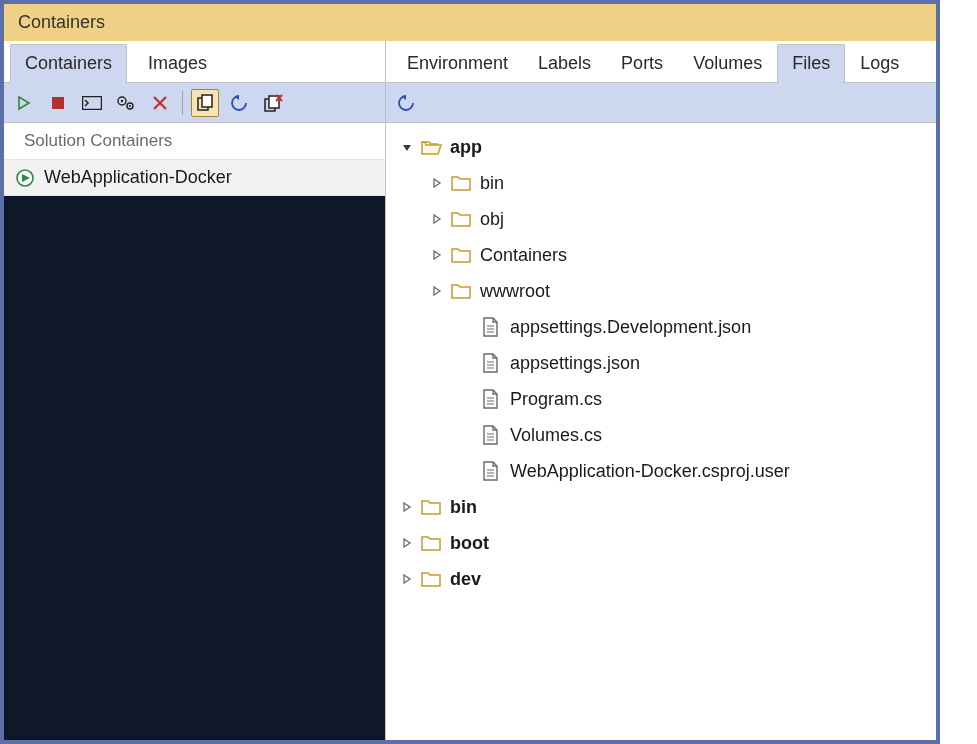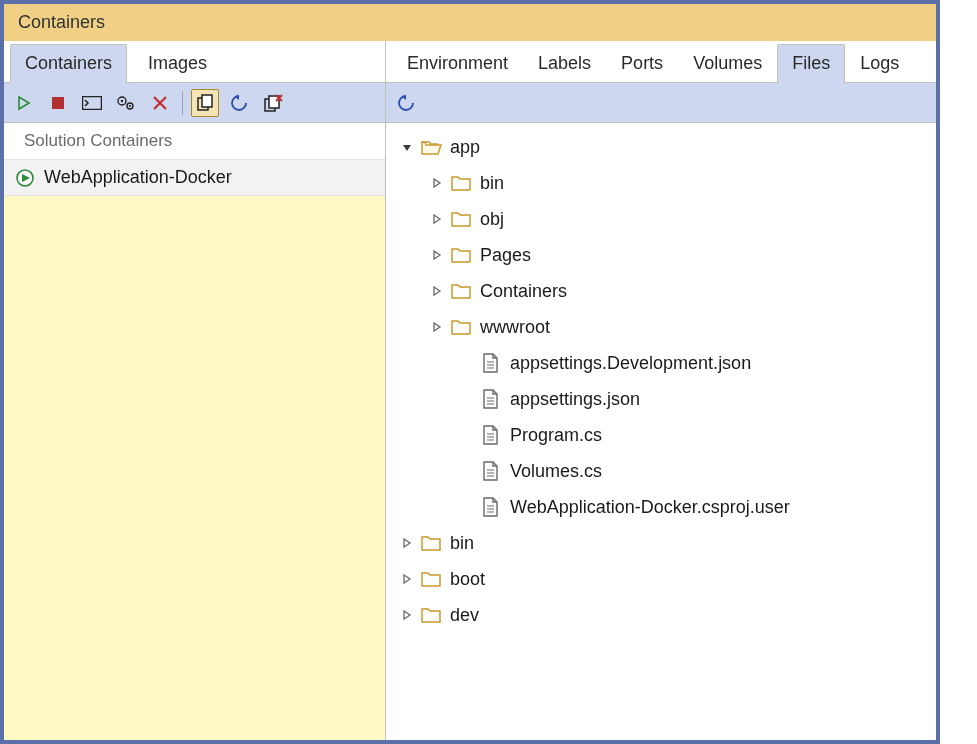--- a/index.html
+++ b/index.html
@@ -17,31 +17,31 @@
   .tab-gap { width: 6px; }
 
   
   .toolbar { background: #cdd7ef; height: 40px; display: flex; align-items: center; padding: 0 6px; gap: 6px; border-bottom: 1px solid #c0c0c0; }
   .tool-btn { width: 28px; height: 28px; display: inline-flex; align-items: center; justify-content: center; cursor: pointer; border: 1px solid transparent; border-radius: 2px; }
   .tool-btn.selected { border-color: #a9862b; background: #f5e4b5; }
   .tool-divider { width: 1px; height: 24px; background: #9aa3b8; margin: 0 2px; }
 
   
   .list-header { padding: 8px 20px; color: #6a6a6a; font-size: 17px; border-bottom: 1px solid #e4e4e4; }
-  .list { flex: 1; background: #fef9c3; }
+  .list { flex: 1; background: #0f172a; }
   .list-item { display: flex; align-items: center; gap: 10px; padding: 7px 12px; font-size: 18px; background: #f2f2f2; border-bottom: 1px solid #e4e4e4; cursor: pointer; }
   .status-dot { width:18px; height:18px; }
 
   
   .tree-wrap { flex: 1; overflow: auto; background: #fff; padding: 6px 0 0 0; }
   .tree-row { display: flex; align-items: center; height: 36px; font-size: 18px; cursor: pointer; gap: 6px; }
   .tree-arrow { width: 14px; height: 14px; display: inline-flex; align-items: center; justify-content: center; color: #6a6a6a; }
   .tree-icon { width: 22px; height: 22px; display: inline-flex; }
   .tree-label { padding-left: 2px; }
-  .indent-0 { padding-left: 14px; }
+  .indent-0 { padding-left: 14px; font-weight: bold; }
   .indent-1 { padding-left: 44px; }
   .indent-2 { padding-left: 74px; }
 
   
   .folder-fill { fill: #fff; stroke: #c99a2e; stroke-width: 1.5; }
   .folder-open-fill { fill: #fff8e6; stroke: #c99a2e; stroke-width: 1.5; }
   .file-stroke { stroke: #6a6a6a; fill: #fff; stroke-width: 1.4; }
 </style>
 </head>
 <body>
@@ -187,33 +187,20 @@
             <span class="tree-arrow">
               <svg width="10" height="10" viewBox="0 0 10 10">
                 <path d="M2 1 L8 5 L2 9 Z" fill="none" stroke="#6a6a6a" stroke-width="1.3"></path>
               </svg>
             </span>
             <span class="tree-icon">
               <svg width="22" height="22" viewBox="0 0 22 22">
                 <path d="M2 5 L8 5 L10 7 L20 7 L20 18 L2 18 Z" class="folder-fill"></path>
               </svg>
             </span>
-            <span class="tree-label">Pages</span>
-          </div>
-          <div class="tree-row indent-1">
-            <span class="tree-arrow">
-              <svg width="10" height="10" viewBox="0 0 10 10">
-                <path d="M2 1 L8 5 L2 9 Z" fill="none" stroke="#6a6a6a" stroke-width="1.3"></path>
-              </svg>
-            </span>
-            <span class="tree-icon">
-              <svg width="22" height="22" viewBox="0 0 22 22">
-                <path d="M2 5 L8 5 L10 7 L20 7 L20 18 L2 18 Z" class="folder-fill"></path>
-              </svg>
-            </span>
             <span class="tree-label">Containers</span>
           </div>
           <div class="tree-row indent-1">
             <span class="tree-arrow">
               <svg width="10" height="10" viewBox="0 0 10 10">
                 <path d="M2 1 L8 5 L2 9 Z" fill="none" stroke="#6a6a6a" stroke-width="1.3"></path>
               </svg>
             </span>
             <span class="tree-icon">
               <svg width="22" height="22" viewBox="0 0 22 22">

